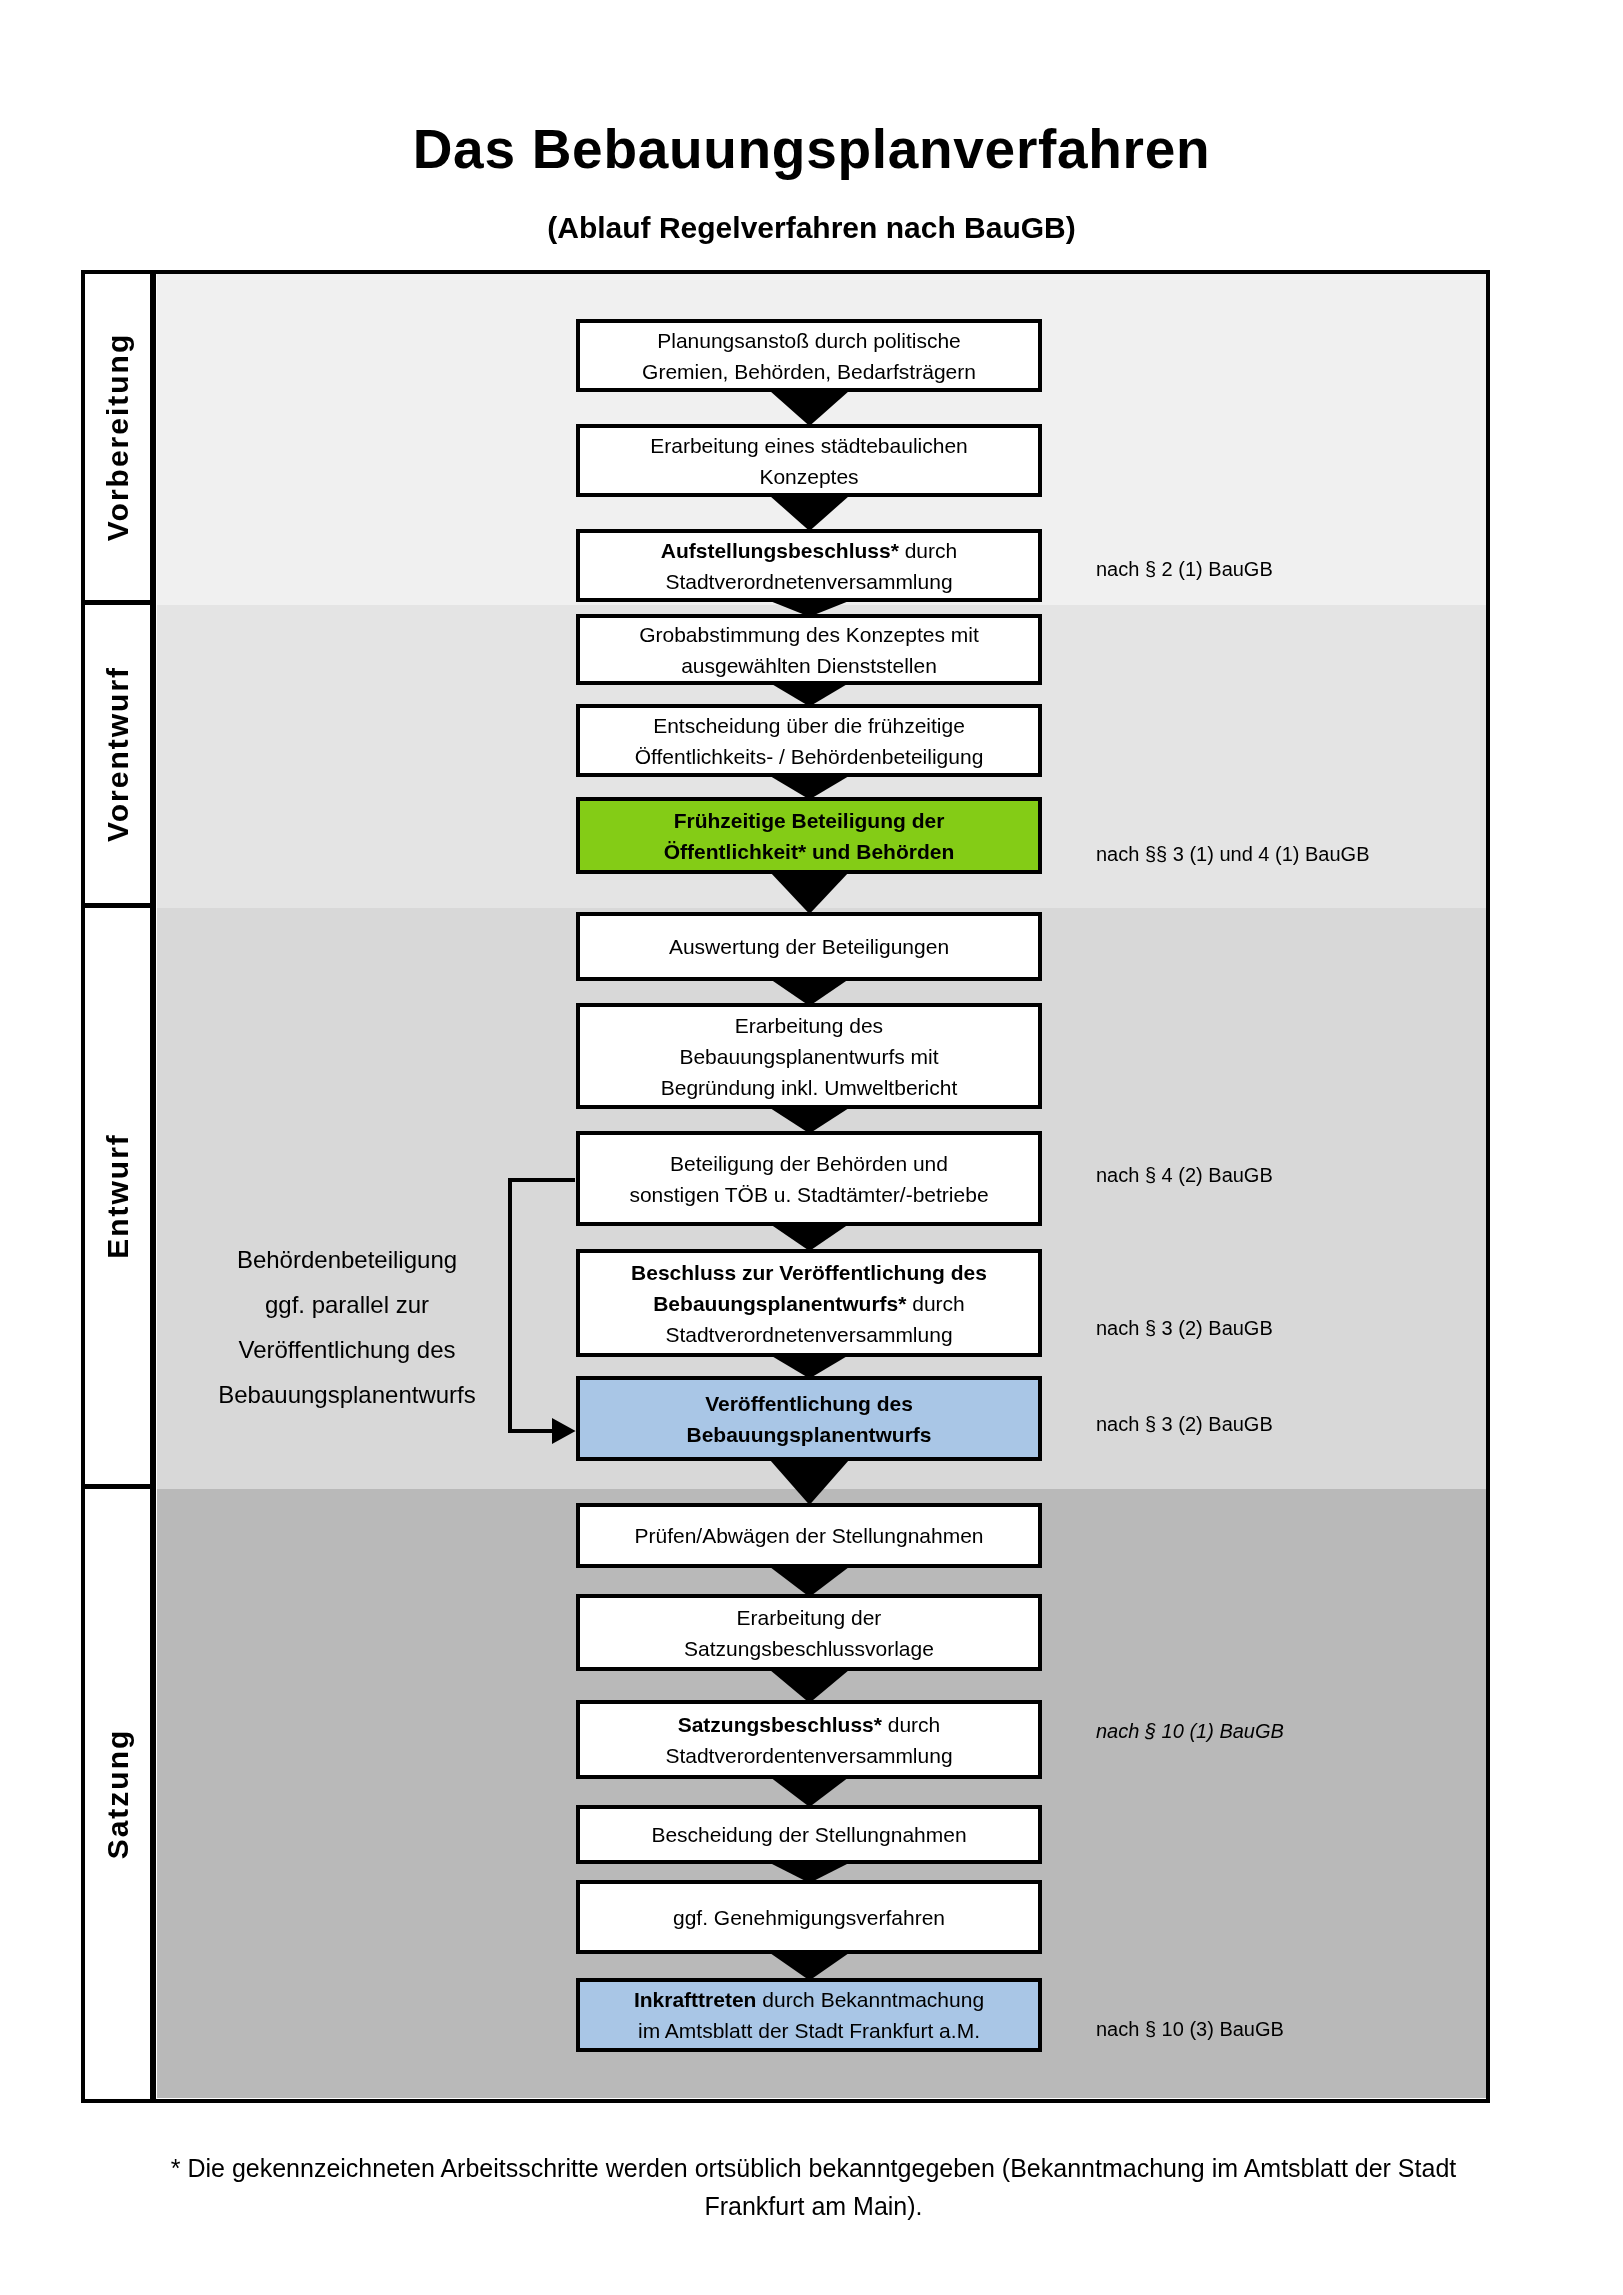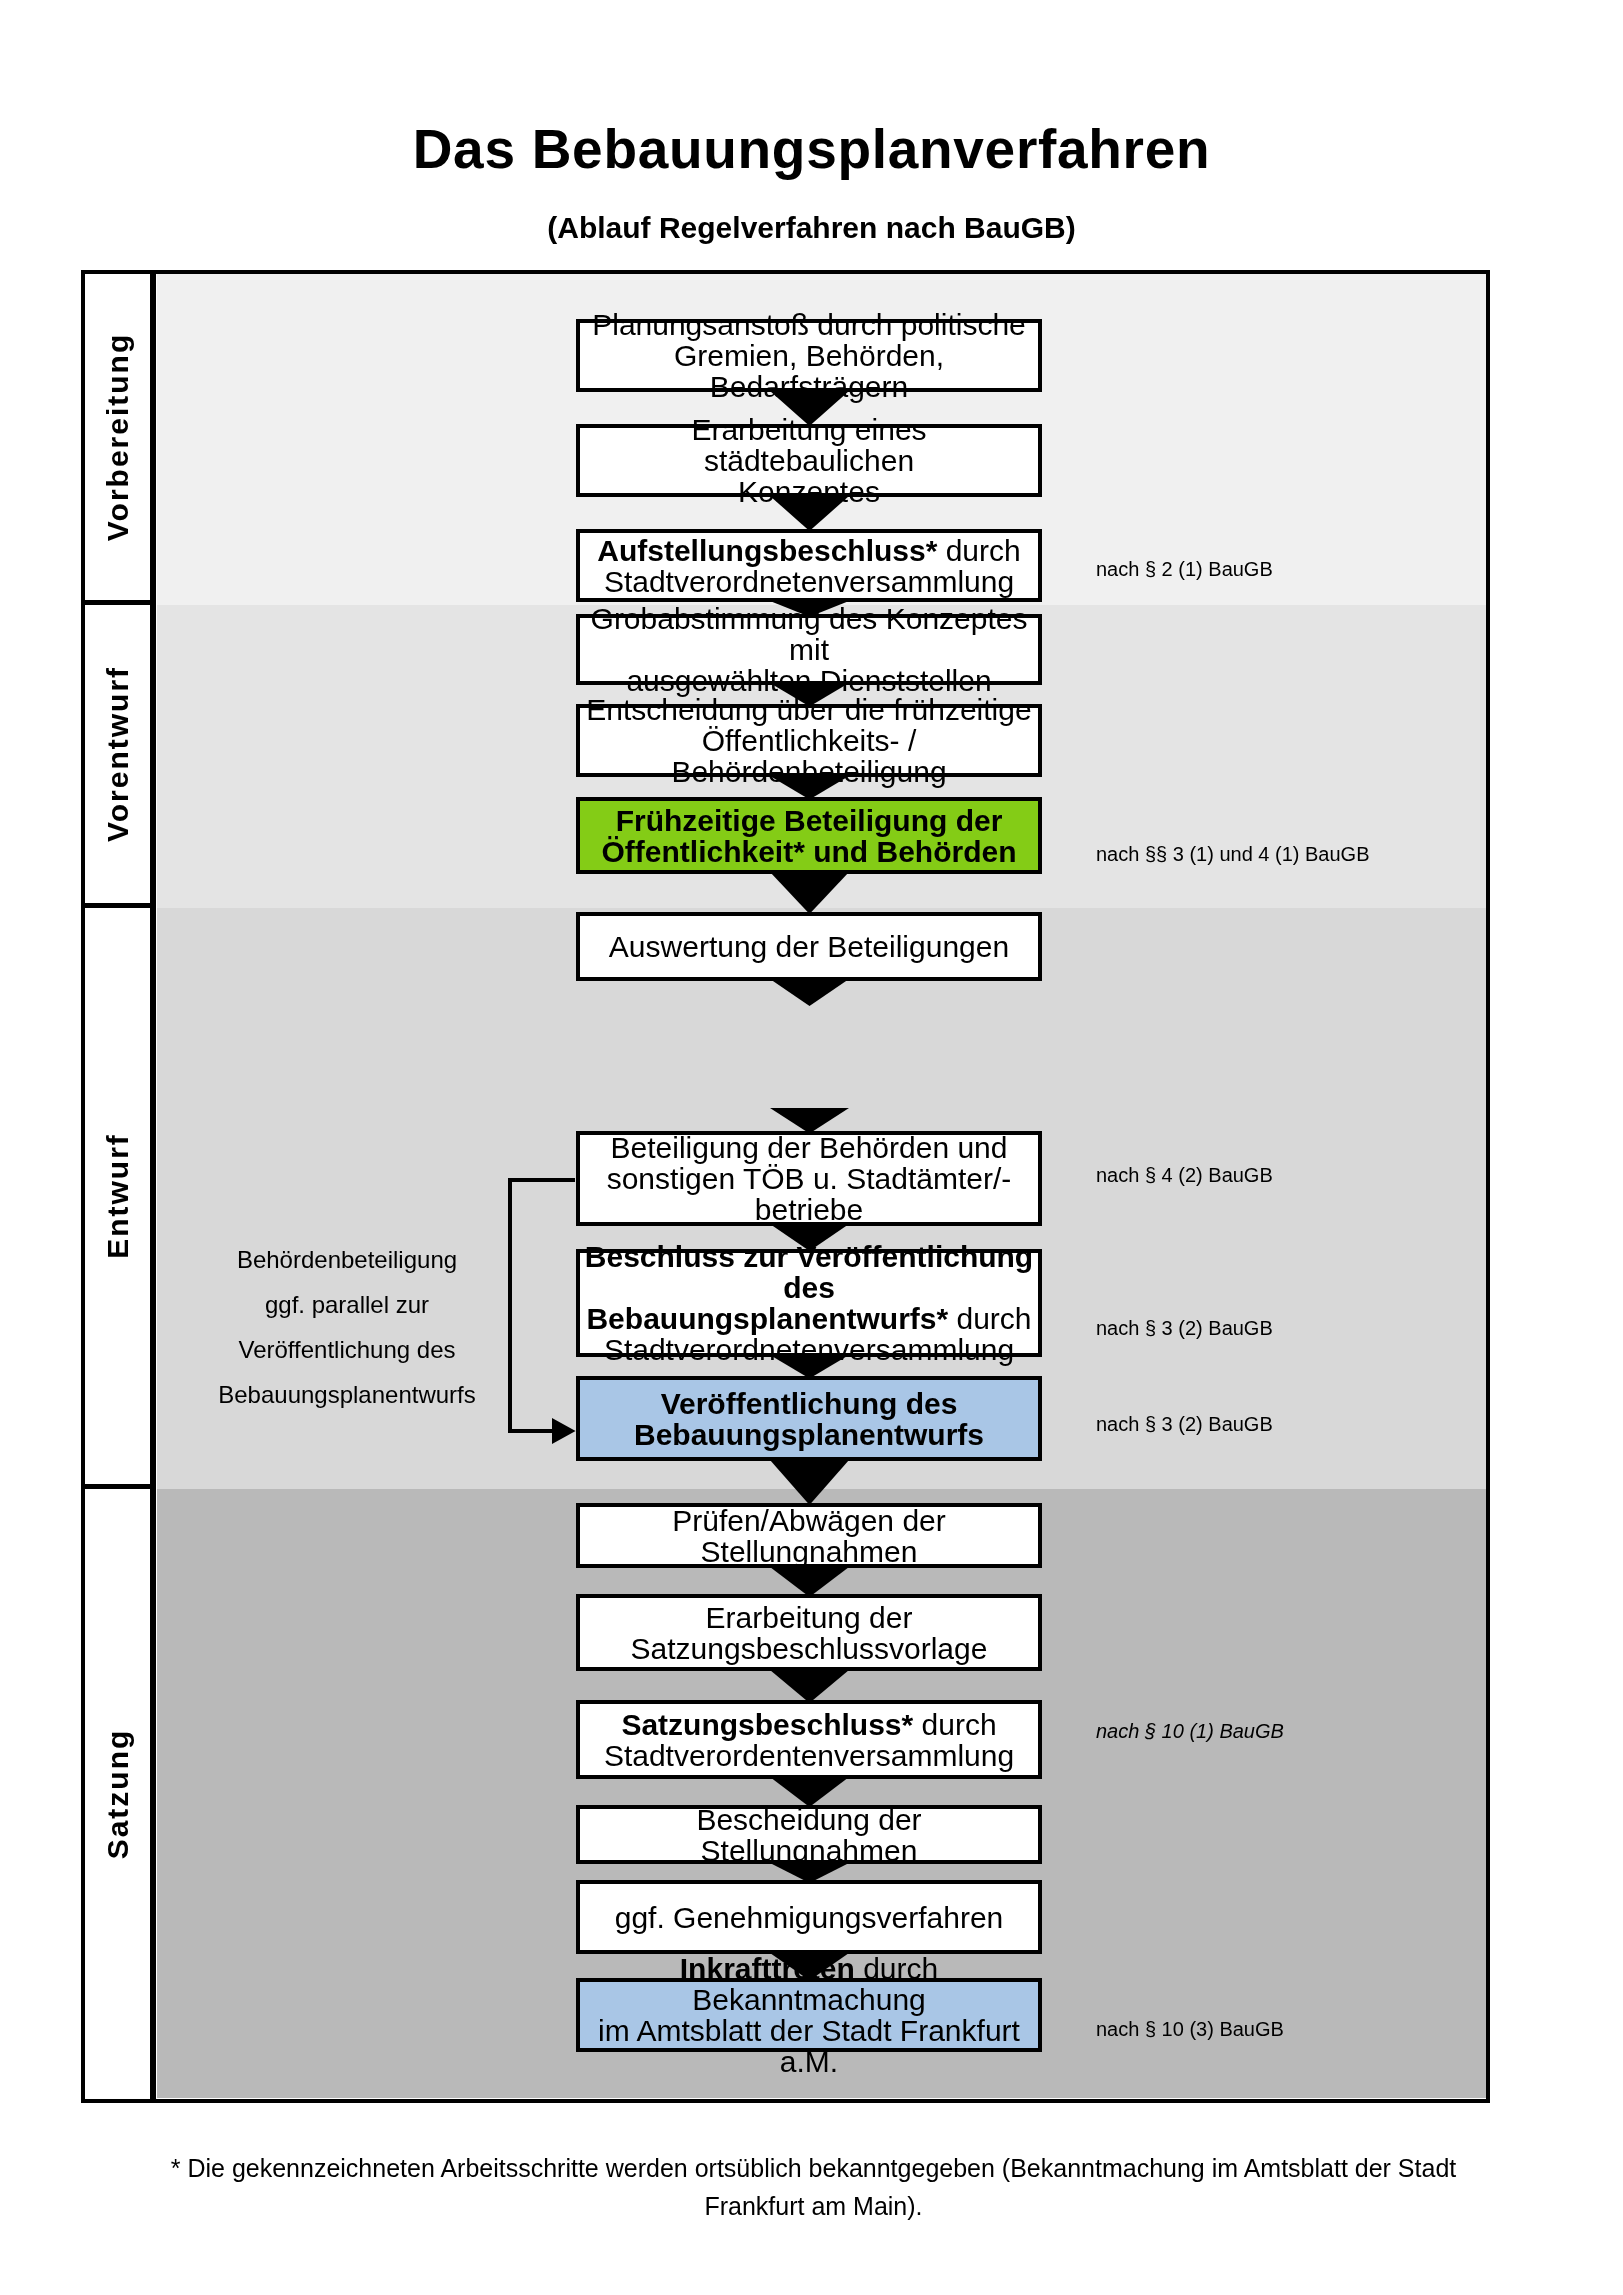--- a/index.html
+++ b/index.html
@@ -35,21 +35,21 @@
     white-space:nowrap;font-size:30px;font-weight:bold;letter-spacing:2px;
   }
   
   .sections{position:absolute;left:72px;top:0;right:0;bottom:0;}
   .section{width:100%;}
   
   .box{
     position:absolute;left:491px;width:466px;box-sizing:border-box;
     background:#fff;border:4.6px solid #000;
     display:flex;align-items:center;justify-content:center;
-    text-align:center;font-size:30px;line-height:31px;
+    text-align:center;font-size:21px;line-height:31px;
     z-index:3;
   }
   .box .txt{width:100%;white-space:pre-line;padding:0 3.9px;}
   .box b{font-weight:bold;}
   
   .arrow{
     position:absolute;left:685px;width:79px;background:#000;
     clip-path:polygon(0 0,100% 0,50% 100%);z-index:2;
   }
   
@@ -137,20 +137,25 @@
       <div class="txt"><b>Frühzeitige Beteiligung der
 Öffentlichkeit* und Behörden</b></div>
     </div>
     <div class="arrow" style="top:598px;height:42px;"></div>
 
     <div class="box" style="top:638px;height:69px;">
       <div class="txt"><span>Auswertung der Beteiligungen</span></div>
     </div>
     <div class="arrow" style="top:705px;height:27px;"></div>
 
+    <div class="box" style="top:729px;height:106px;">
+      <div class="txt"><span>Erarbeitung des
+Bebauungsplanentwurfs mit
+Begründung inkl. Umweltbericht</span></div>
+    </div>
     <div class="arrow" style="top:834px;height:25.5px;"></div>
 
     <div class="box" style="top:857px;height:95px;">
       <div class="txt"><span>Beteiligung der Behörden und
 sonstigen TÖB u. Stadtämter/-betriebe</span></div>
     </div>
     <div class="arrow" style="top:950px;height:27px;"></div>
 
     <div class="box" style="top:975px;height:108px;">
       <div class="txt"><b>Beschluss zur Veröffentlichung des

